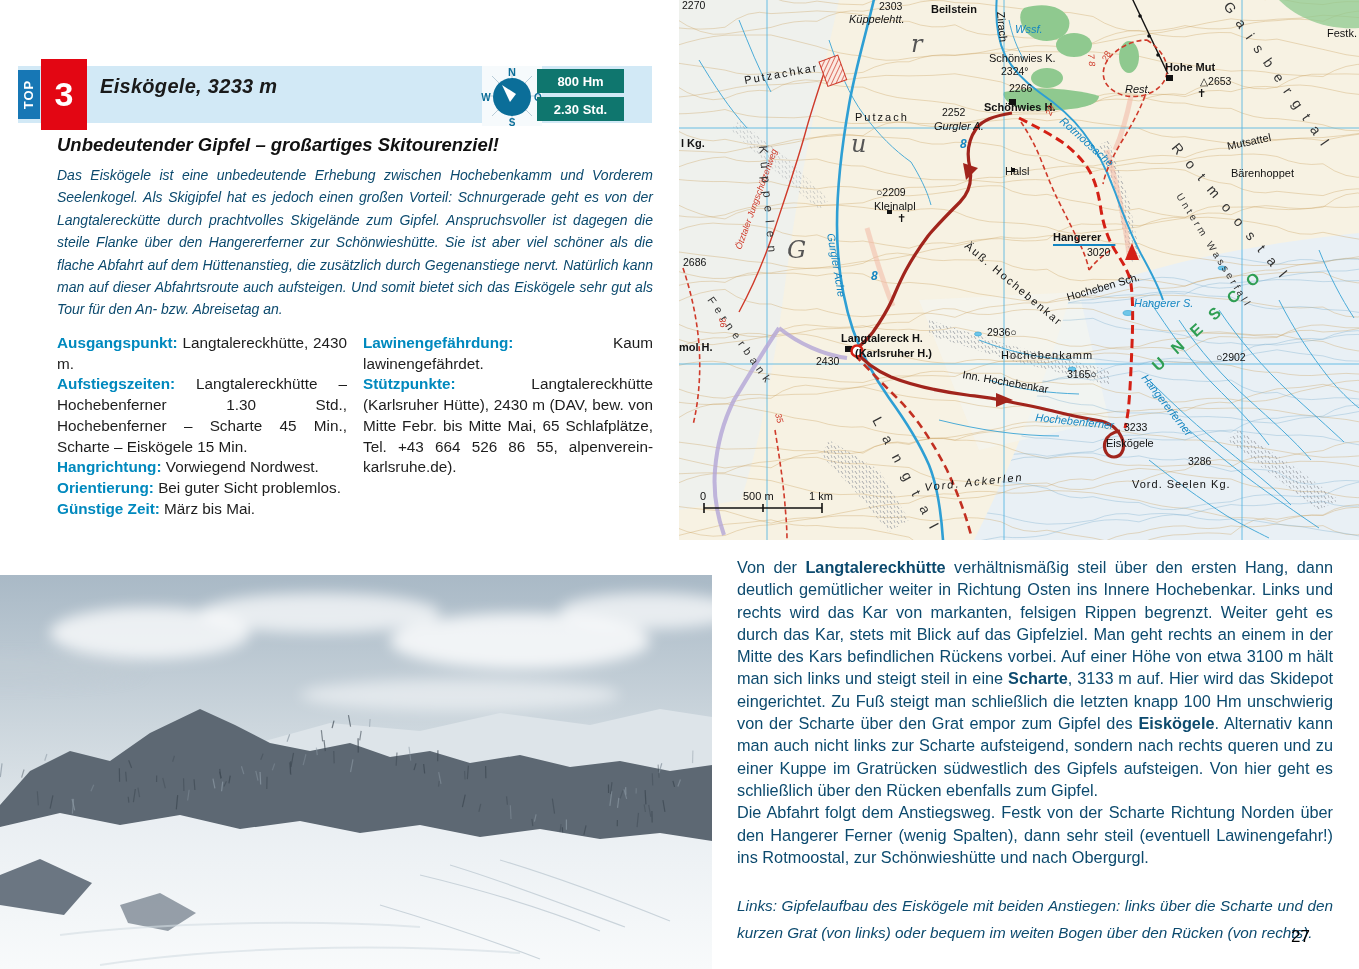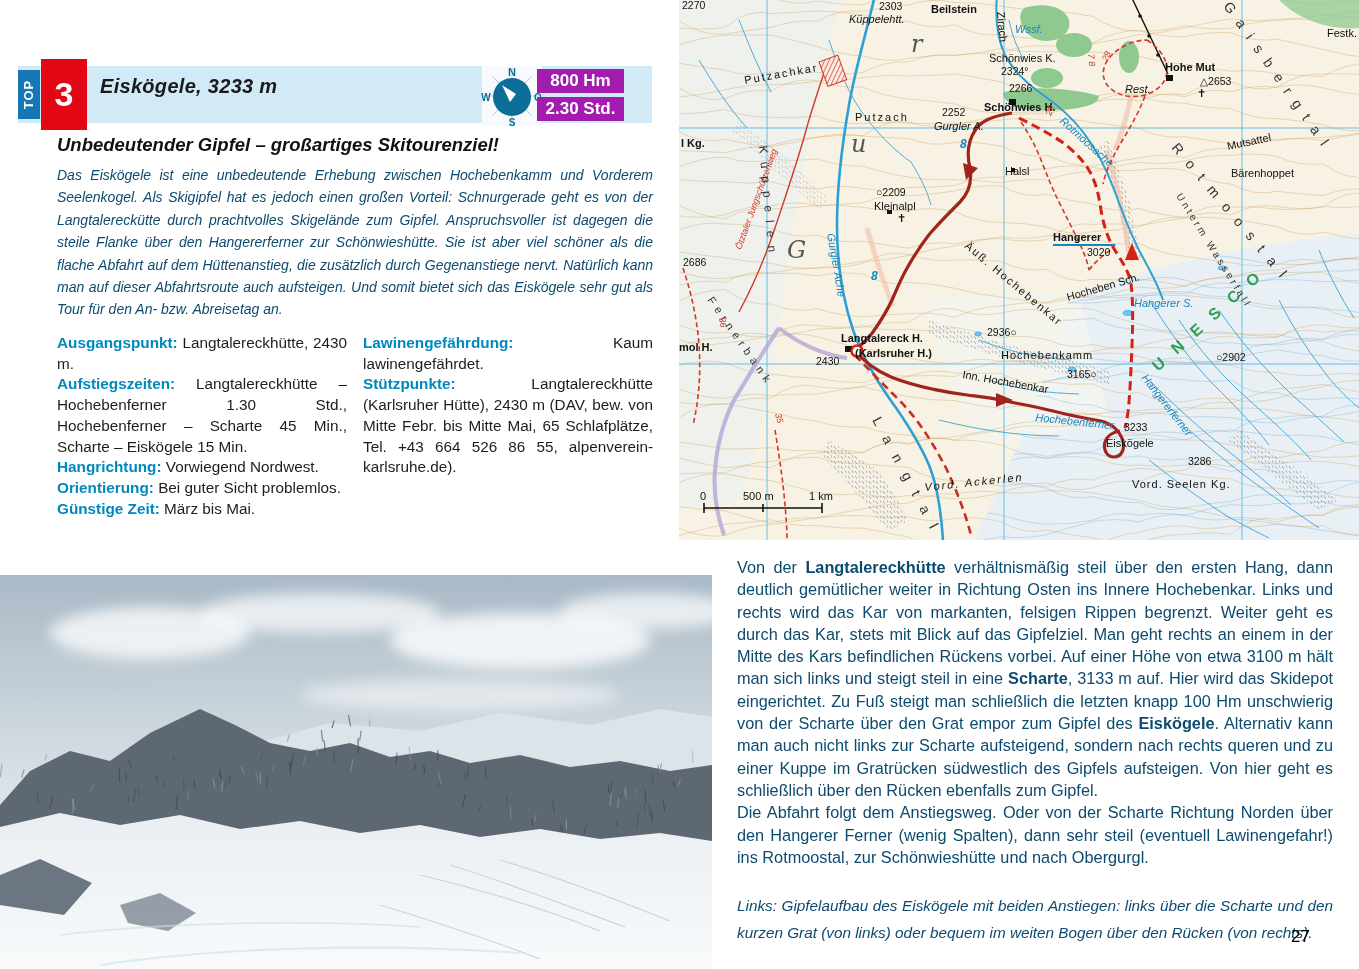--- a/index.html
+++ b/index.html
@@ -10,21 +10,21 @@
   .header-strip{position:absolute;left:18px;top:66px;width:634px;height:57px;background:#d2e9f6}
   .top-tab{position:absolute;left:0;top:4px;width:22px;height:49px;background:#1777b5;color:#fff;
            display:flex;align-items:center;justify-content:center}
   .top-tab span{transform:rotate(-90deg);font-weight:bold;font-size:13px;letter-spacing:1px}
   .num-box{position:absolute;left:23px;top:-7px;width:46px;height:71px;background:#e30613;color:#fff;
            font-size:34px;font-weight:bold;display:flex;align-items:center;justify-content:center}
   .title{position:absolute;left:82px;top:9px;margin:0;font-size:20px;font-style:italic;font-weight:bold;
          color:#1a1a1a;letter-spacing:.3px;white-space:nowrap}
   .compass{position:absolute;left:462px;top:-2px;width:64px;height:64px}
   .badges{position:absolute;left:519px;top:3px;width:87px}
-  .badge{height:24px;background:#a21caf;color:#fff;font-weight:bold;font-size:17px;
+  .badge{height:24px;background:#0f766e;color:#fff;font-weight:bold;font-size:13px;
          display:flex;align-items:center;justify-content:center;margin-bottom:4px}
 
   
   .intro{position:absolute;left:57px;top:134px;width:596px}
   .intro h2{margin:0 0 8px 0;font-size:18.5px;font-style:italic;font-weight:bold;color:#111}
   .intro p{margin:0;font-size:14px;font-style:italic;line-height:22.4px;text-align:justify;color:#0c4a6e}
 
   .details{position:absolute;left:57px;top:333px;width:596px;height:222px;
            column-count:2;column-gap:16px;column-fill:auto;
            font-size:15.3px;line-height:20.7px;text-align:justify}
@@ -497,18 +497,18 @@
   <g stroke="#d4dde3" stroke-width="2" fill="none" opacity="0.6">
     <path d="M60,360 C160,348 300,344 420,352"></path>
     <path d="M100,390 C220,372 380,368 520,378"></path>
   </g>
 </svg>
 </div>
 
 <section class="route-col">
   <div id="route-paragraphs">
       <p>Von der <b>Langtalereckhütte</b> verhältnismäßig steil über den ersten Hang, dann deutlich gemütlicher weiter in Richtung Osten ins Innere Hochebenkar. Links und rechts wird das Kar von markanten, felsigen Rippen begrenzt. Weiter geht es durch das Kar, stets mit Blick auf das Gipfelziel. Man geht rechts an einem in der Mitte des Kars befindlichen Rückens vorbei. Auf einer Höhe von etwa 3100 m hält man sich links und steigt steil in eine <b>Scharte</b>, 3133 m auf. Hier wird das Skidepot eingerichtet. Zu Fuß steigt man schließlich die letzten knapp 100 Hm unschwierig von der Scharte über den Grat empor zum Gipfel des <b>Eiskögele</b>. Alternativ kann man auch nicht links zur Scharte aufsteigend, sondern nach rechts queren und zu einer Kuppe im Gratrücken südwestlich des Gipfels aufsteigen. Von hier geht es schließlich über den Rücken ebenfalls zum Gipfel.</p>
-      <p>Die Abfahrt folgt dem Anstiegsweg. Oder von der Scharte Richtung Norden über den Hangerer Ferner (wenig Spalten), dann sehr steil (eventuell Lawinengefahr!) ins Rotmoostal, zur Schönwieshütte und nach Obergurgl.</p>
+      <p>Die Abfahrt folgt dem Anstiegsweg. Festk von der Scharte Richtung Norden über den Hangerer Ferner (wenig Spalten), dann sehr steil (eventuell Lawinengefahr!) ins Rotmoostal, zur Schönwieshütte und nach Obergurgl.</p>
     </div>
   <p class="caption">Links: Gipfelaufbau des Eiskögele mit beiden Anstiegen: links über die Scharte und den kurzen Grat (von links) oder bequem im weiten Bogen über den Rücken (von rechts).</p>
 </section>
 
 <div class="pagenum">27</div>
 
 </body></html>

